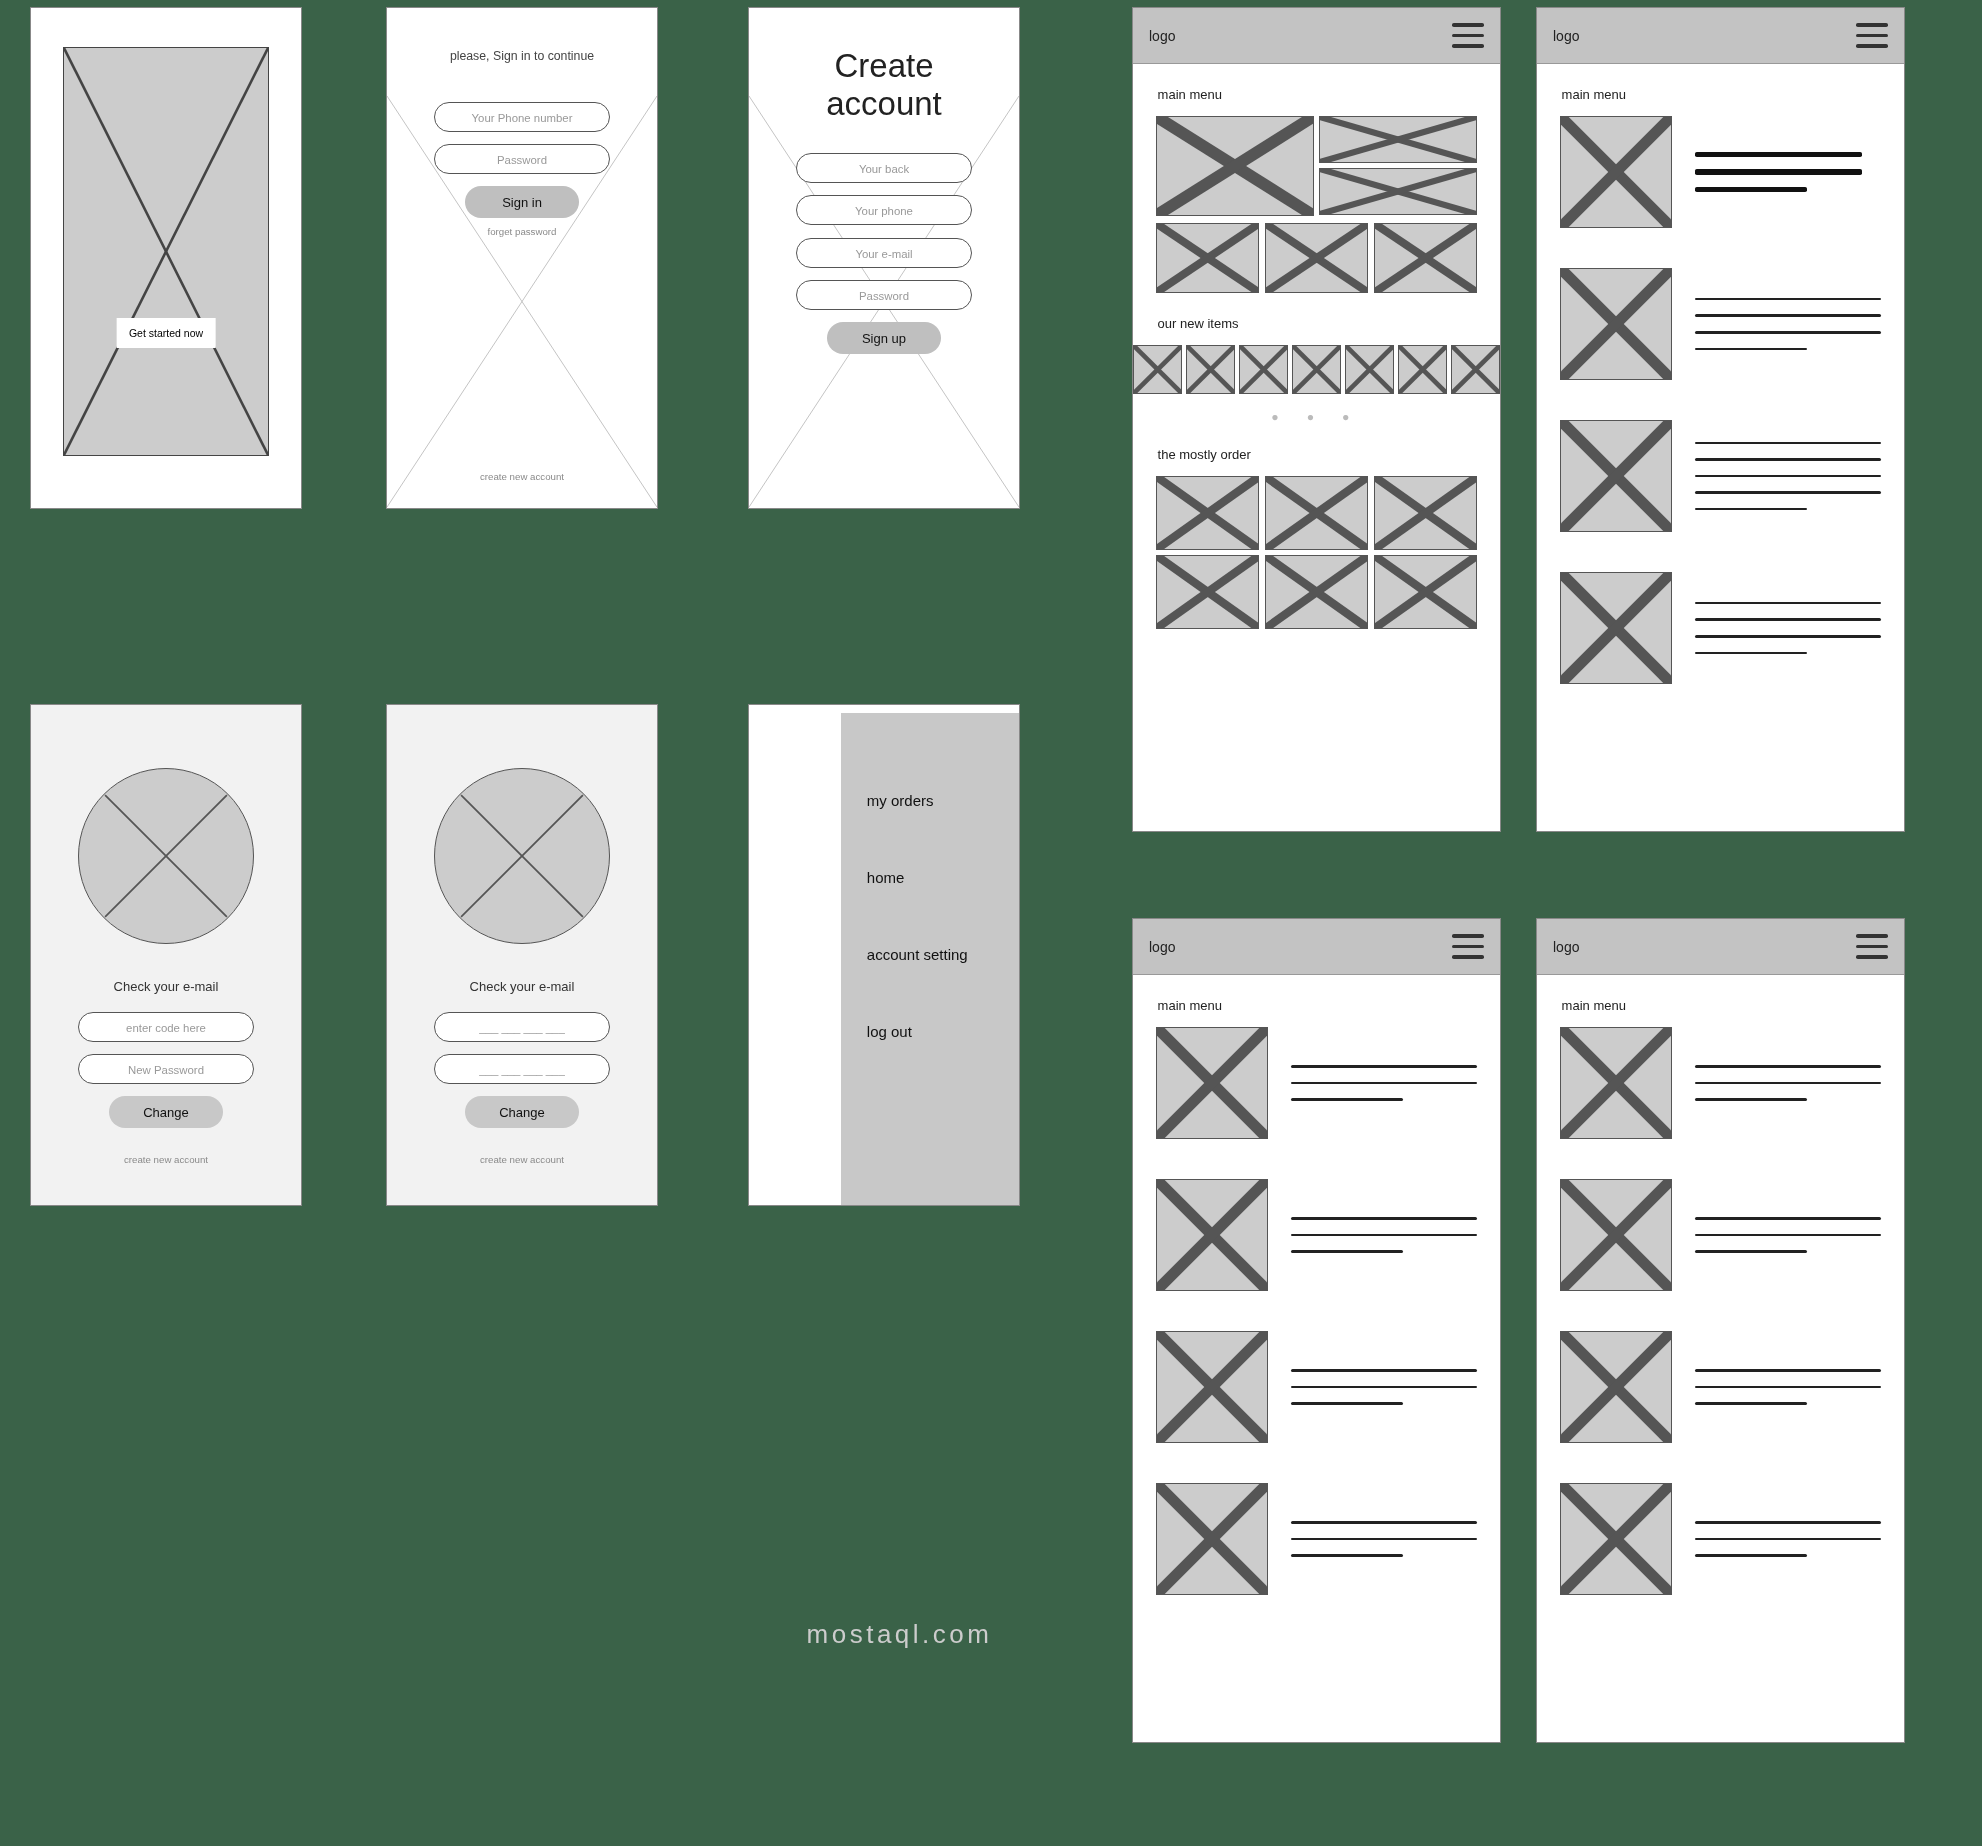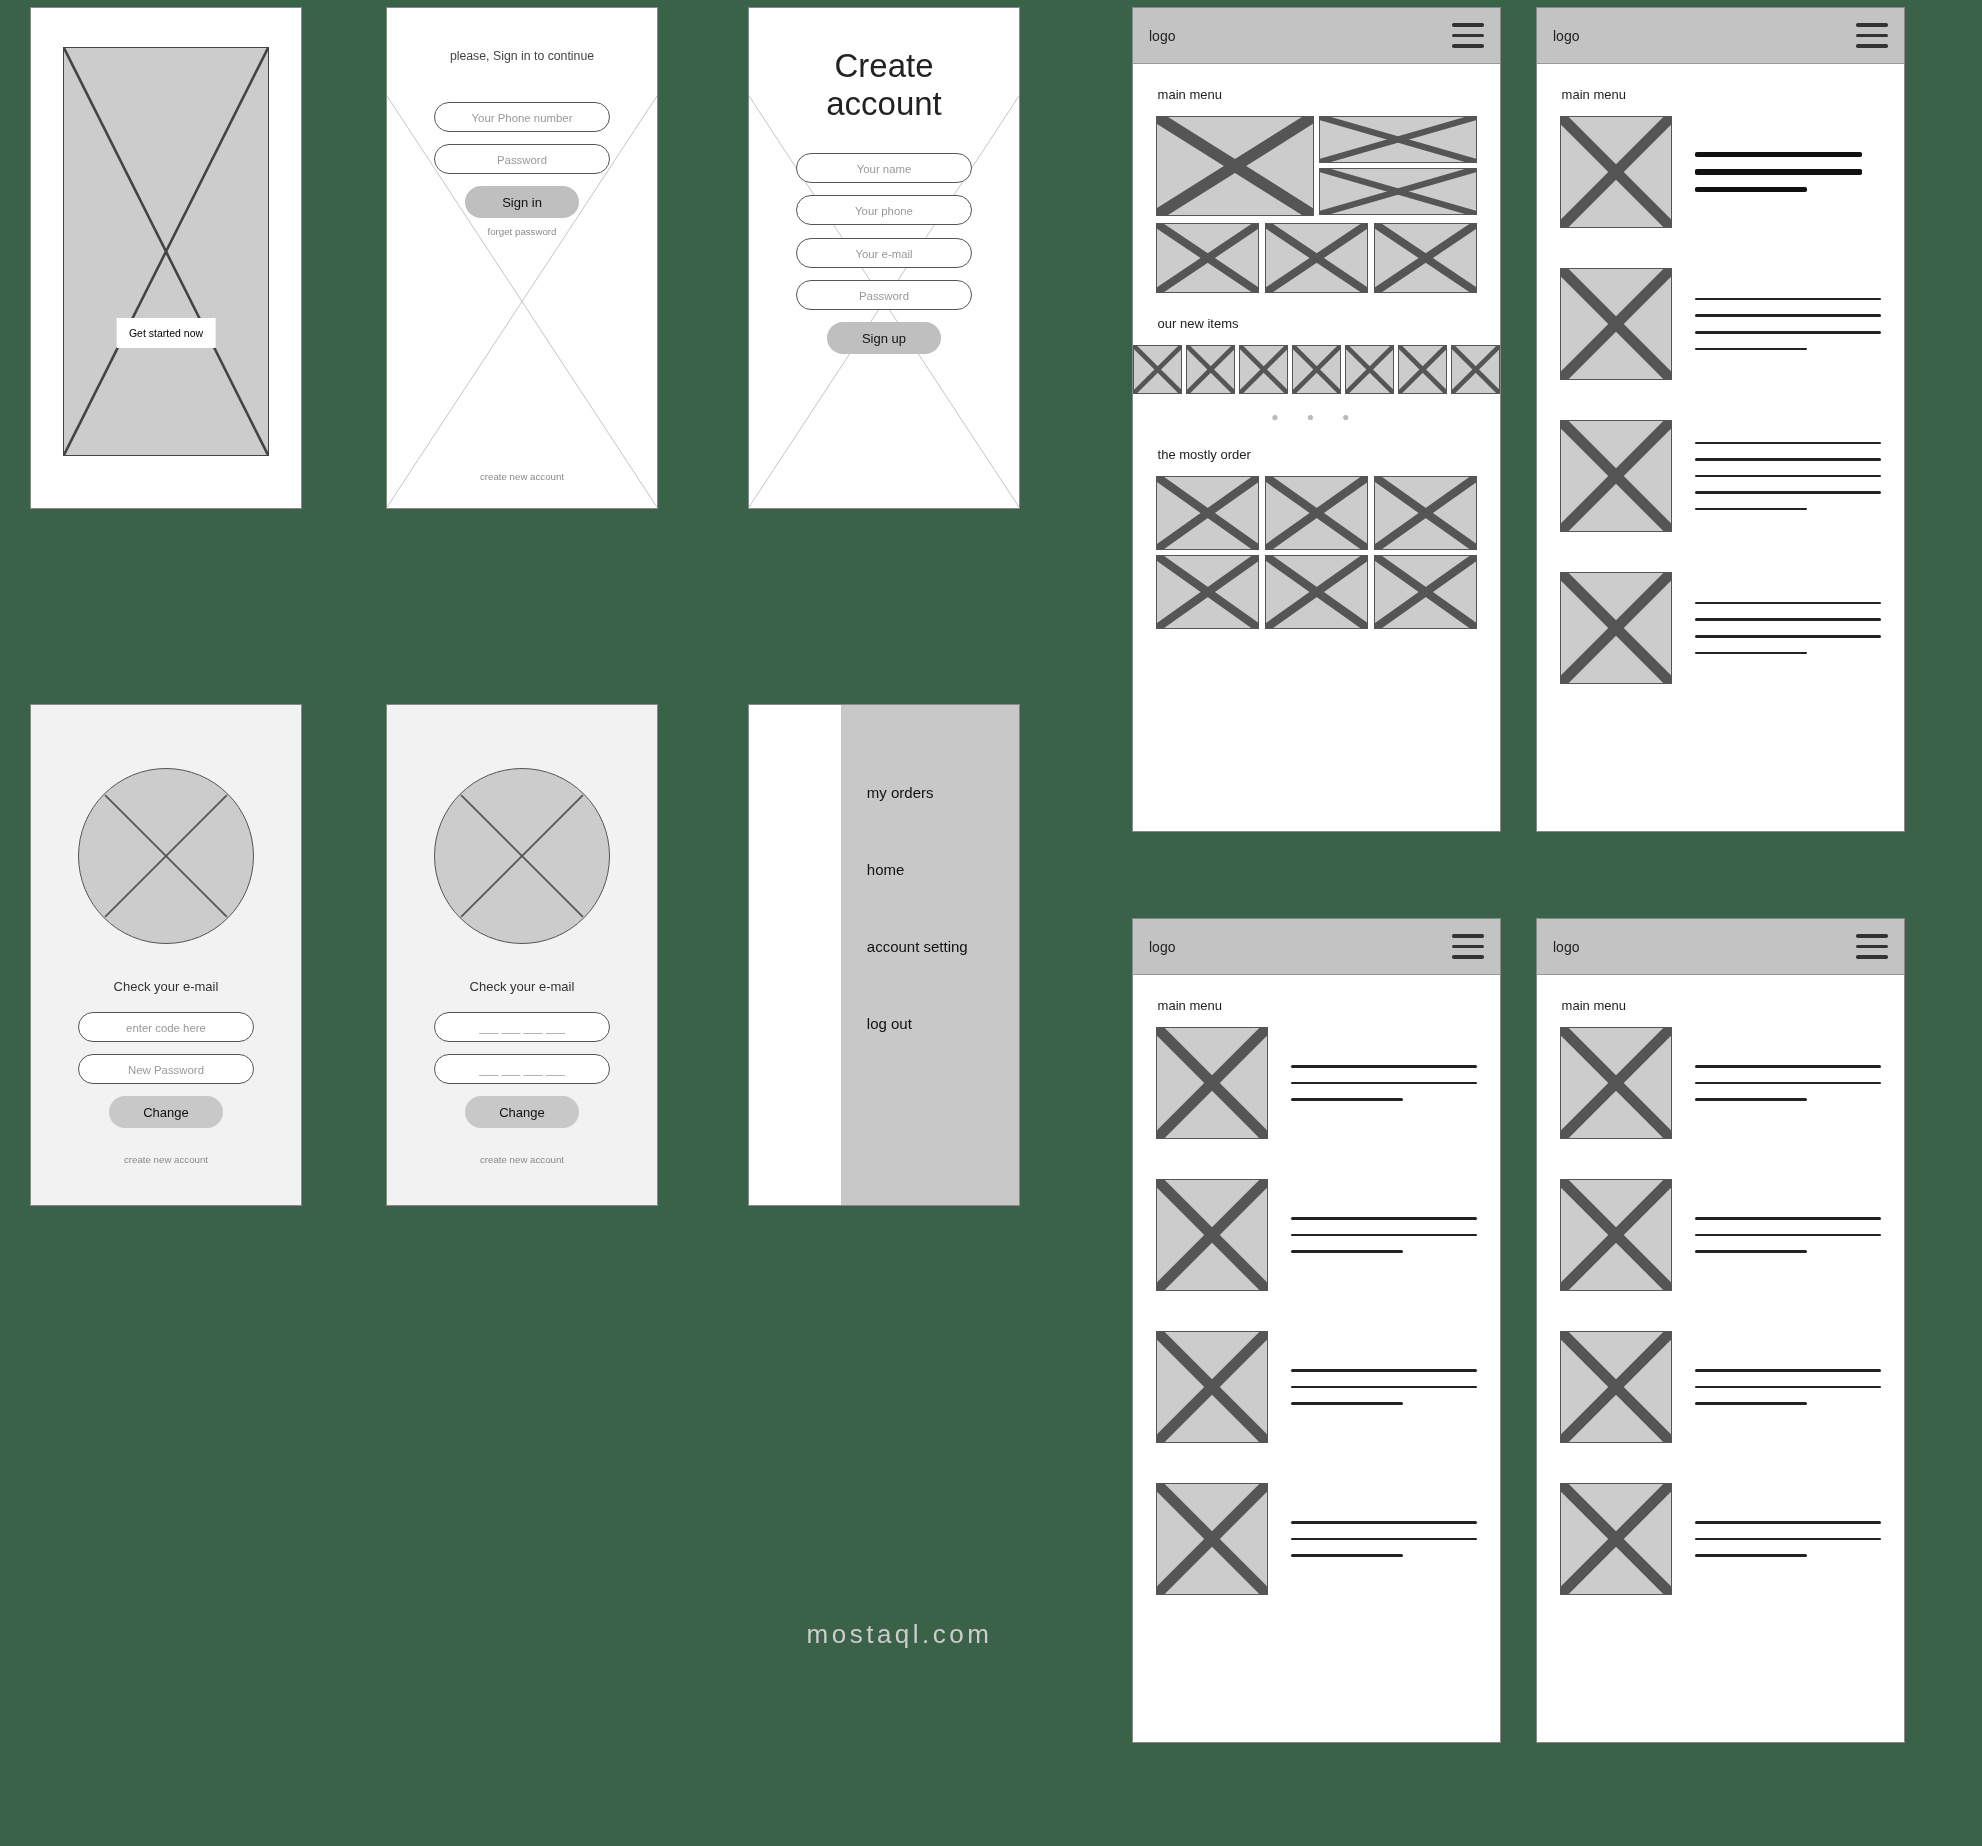--- a/index.html
+++ b/index.html
@@ -68,21 +68,21 @@
   .circle svg{position:absolute;top:0;left:0;width:100%;height:100%;}
   .circle line{stroke:#555;stroke-width:1;}
   .verify .lbl { font-size:13px; color:#333; margin-top:35px; }
   .verify .stack { margin-top:17.6px; }
   .verify .pill-btn { margin-top:8.8px; background:#c8c8c8; }
   .verify .foot { position:absolute; bottom:40px; left:0; right:0; }
 
   
   .drawer-bg { background:#fff; }
   .drawer {
-    position:absolute; top:0; bottom:0; right:0; width:66%;
+    position:absolute; top:8px; bottom:0; right:0; width:66%;
     background:#c8c8c8; padding:79px 21px 0 26px;
   }
   .drawer a { display:block; font-size:15px; color:#111; margin-bottom:60px; }
 
   
   .appbar {
     height:56px; background:#c3c3c3; border-bottom:0.9px solid #999;
     display:flex; align-items:center; justify-content:space-between;
     padding:6px 16px;
   }
@@ -158,21 +158,21 @@
 </div>
 
 <div class="frame" style="left:748px; top:7px; width:272px; height:502px;">
   <div class="auth-bg"><svg viewBox="0 0 310 472" preserveAspectRatio="none">
         <line x1="0" y1="0" x2="310" y2="472"></line>
         <line x1="310" y1="0" x2="0" y2="472"></line>
       </svg></div>
   <div class="auth">
     <h1>Create account</h1>
     <div class="stack" style="margin-top:30px;">
-      <span class="pill-input">Your  name</span>
+      <span class="pill-input">Your  back</span>
       <span class="pill-input">Your  phone</span>
       <span class="pill-input">Your e-mail</span>
       <span class="pill-input">Password</span>
       <button class="pill-btn">Sign up</button>
     </div>
   </div>
 </div>
 
 <div class="frame verify" style="left:30px; top:704px; width:272px; height:502px;">
   <div class="circle">

